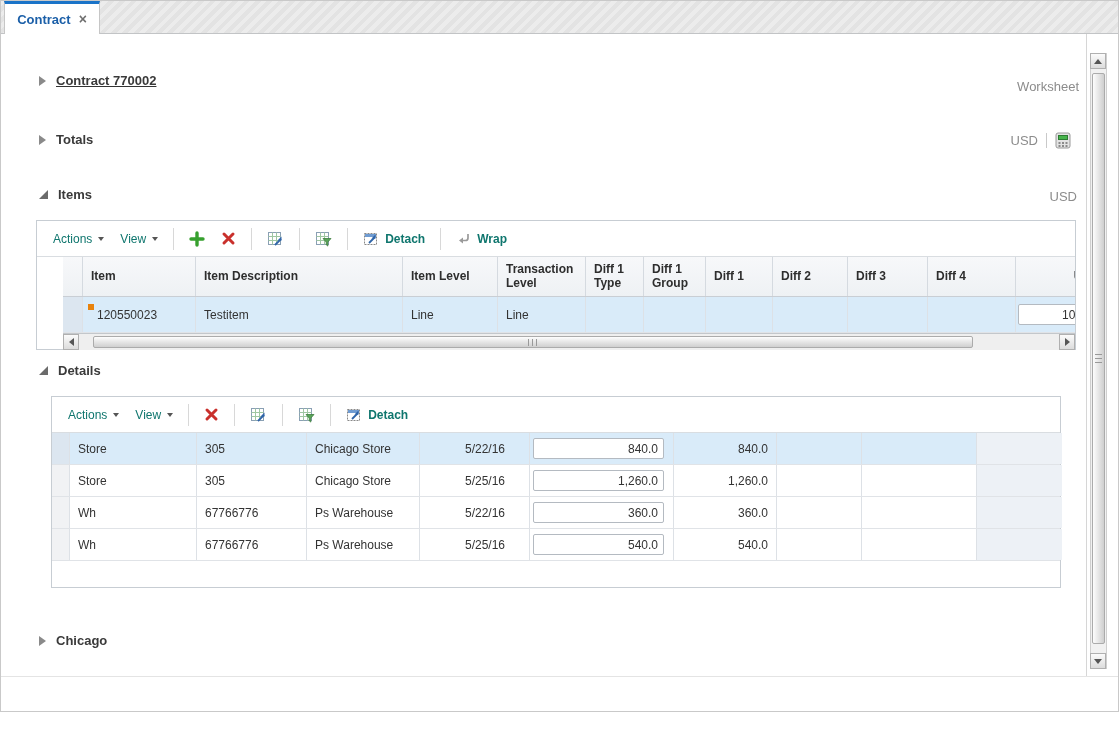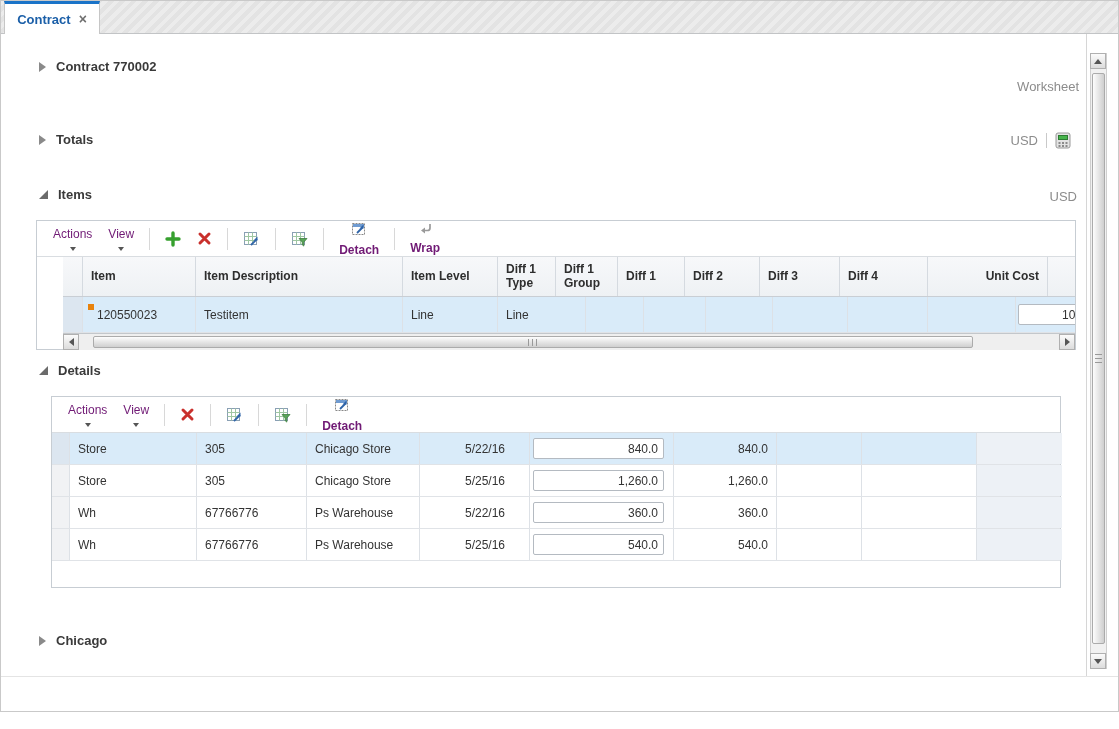--- a/index.html
+++ b/index.html
@@ -23,21 +23,21 @@
   .disc-expanded { width:0; height:0; border-left:9px solid transparent; border-bottom:9px solid #6b6b6b; }
   .right-label { position:absolute; color:#8c8c8c; font-size:13px; text-align:right; }
 
   .totals-right { position:absolute; top:131px; right:47px; display:flex; align-items:center; gap:8px; }
   .mini-vsep { width:1px; height:15px; background:#c9c9c9; }
 
   
   .panel { position:absolute; background:#fff; border:1px solid #c7cdd3; }
   .toolbar { height:36px; display:flex; align-items:center; padding-left:8px; border-bottom:1px solid #d9dde1; background:#fff; }
   .tb-menu, .tb-icon, .tb-btn { background:transparent; border:none; font-family:"Liberation Sans",sans-serif;
-    font-size:12px; color:#701a75; display:flex; align-items:center; gap:6px; padding:4px 8px; cursor:pointer;flex-direction:column; }
+    font-size:12px; color:#0f766e; display:flex; align-items:center; gap:6px; padding:4px 8px; cursor:pointer; }
   .tb-btn span.lbl { font-weight:bold; }
   .caret { width:0; height:0; border-left:3.5px solid transparent; border-right:3.5px solid transparent; border-top:4px solid #555; }
   .tb-sep { width:1px; height:22px; background:#d8d8d8; margin:0 7px; }
 
   
   .tbl-clip { overflow:hidden; position:relative;padding-left:26px; }
   .thead { display:flex; background:linear-gradient(#f7f8fa,#eef1f4); border-bottom:1px solid #c9ced4; }
   .th { flex:none; display:flex; align-items:center; padding:2px 8px; font-weight:bold; color:#2e2e2e;
     border-right:1px solid #d5dae0; line-height:1.15; cursor:pointer; }
   .th.right { justify-content:flex-end; text-align:right; }
@@ -97,21 +97,21 @@
 
 <div class="app">
 
   <div class="tabbar">
     <div class="tab">
       <span class="tab-label">Contract</span>
       <span class="tab-close">×</span>
     </div>
   </div>
 
-  <div class="sec-header" style="top:58px;">
+  <div class="sec-header" style="top:72px;text-decoration:underline;">
     <span class="disc-collapsed"></span>
     <span class="sec-title">Contract 770002</span>
   </div>
   <div class="right-label" style="top:78px; right:39px; width:140px;">Worksheet</div>
 
   <div class="sec-header" style="top:131px;">
     <span class="disc-collapsed"></span>
     <span class="sec-title">Totals</span>
   </div>
   <div class="totals-right">
@@ -196,20 +196,21 @@
         <span class="lbl">Wrap</span>
       </button>
     </div>
 
     <div class="tbl-clip" style="width:1038px;">
       <div class="thead items-head">
         <div class="th c0"></div>
         <div class="th c1">Item</div>
         <div class="th c2">Item Description</div>
         <div class="th c3">Item Level</div>
+        <div class="th c4">Transaction Level</div>
         <div class="th c5">Diff 1 Type</div>
         <div class="th c6">Diff 1 Group</div>
         <div class="th c7">Diff 1</div>
         <div class="th c8">Diff 2</div>
         <div class="th c9">Diff 3</div>
         <div class="th c10">Diff 4</div>
         <div class="th c11 right">Unit Cost</div>
       </div>
       <div class="trow items-row selected">
         <div class="td c0 selcell"></div>

